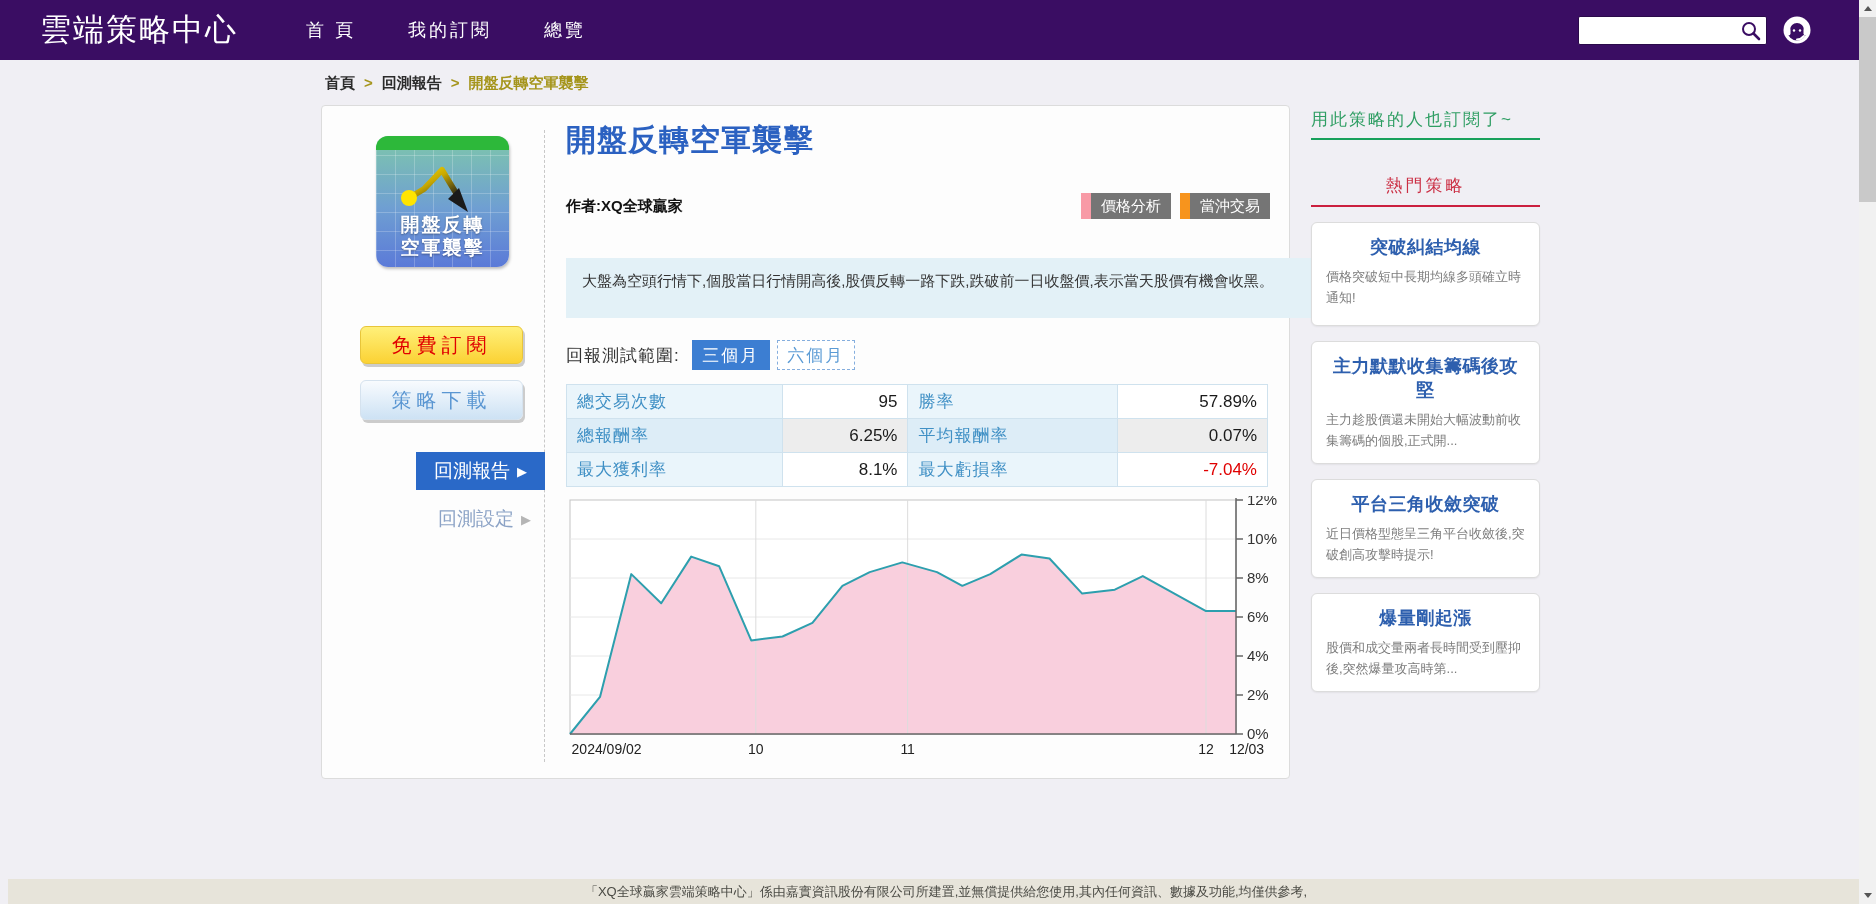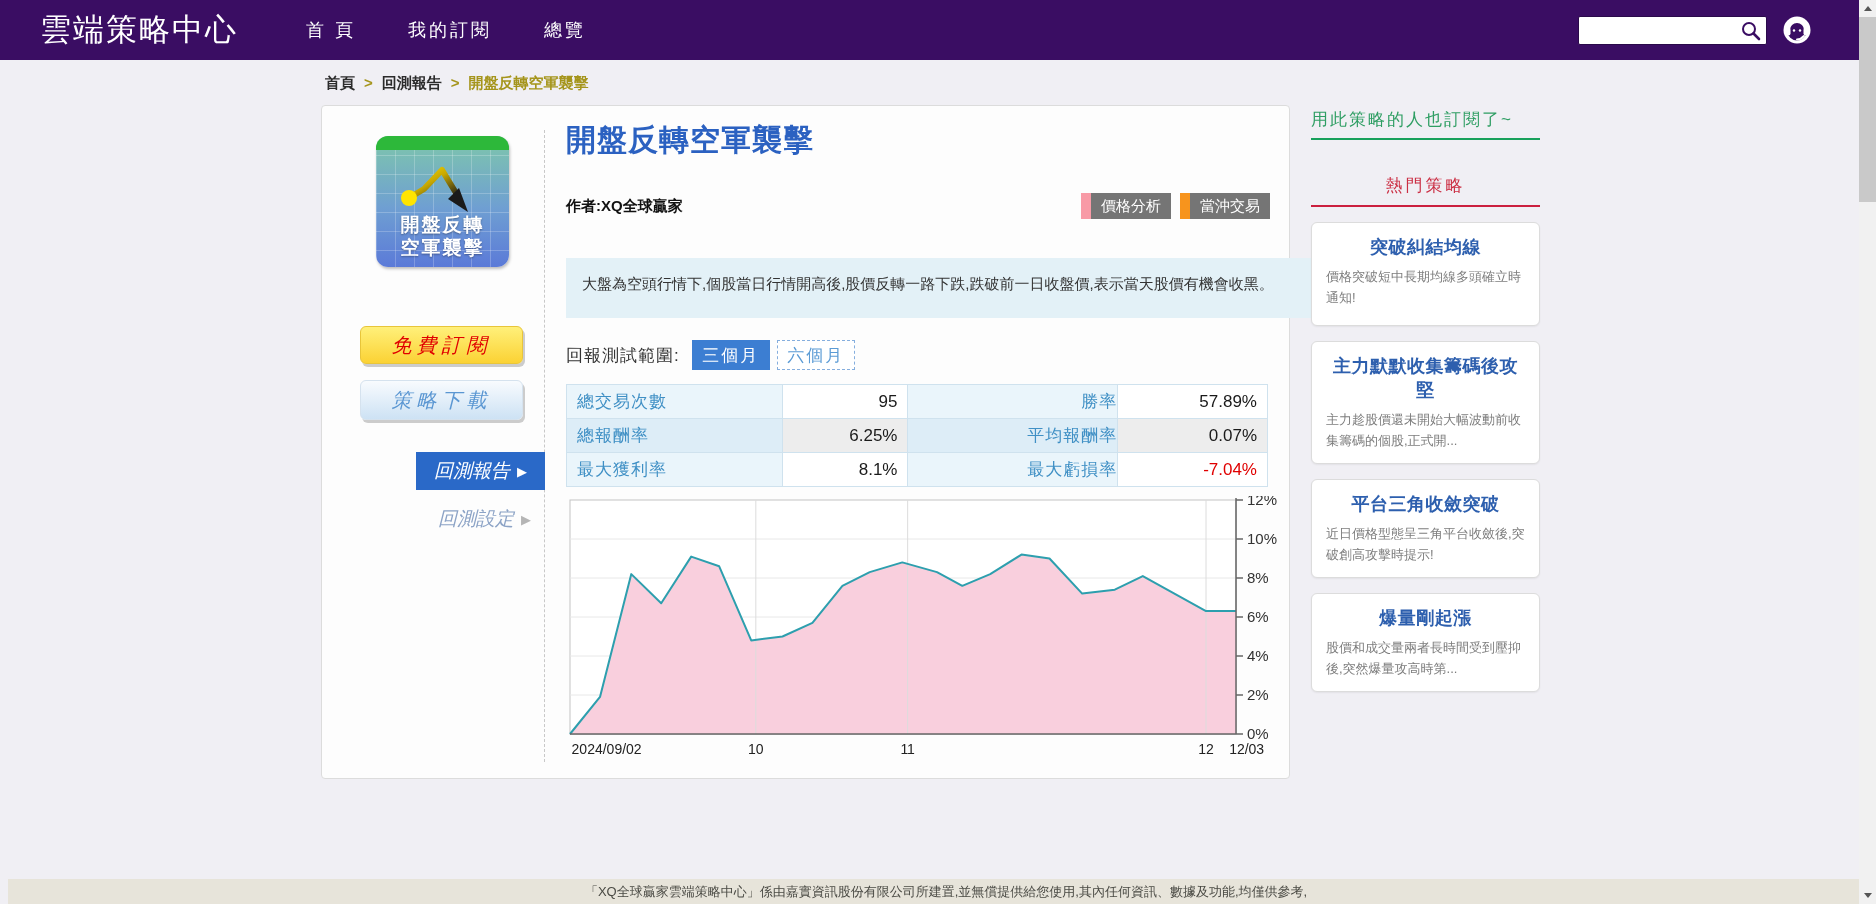--- a/index.html
+++ b/index.html
@@ -41,53 +41,53 @@
   .strategy-icon { position:absolute; left:54px; top:30px; width:133px; height:131px; border-radius:12px; overflow:hidden;
     background:linear-gradient(180deg,#7ec7ab 0%,#6f9fd2 55%,#5b7ad8 100%); box-shadow:1px 2px 3px rgba(0,0,0,.25); }
   .icon-grid { position:absolute; inset:0;
     background-image:linear-gradient(rgba(255,255,255,.22) 1px,transparent 1px),linear-gradient(90deg,rgba(255,255,255,.22) 1px,transparent 1px);
     background-size:19px 19px; }
   .icon-topbar { position:absolute; top:0; left:0; width:100%; height:14px; background:#2db83a; }
   .icon-chart-svg { position:absolute; inset:0; }
   .icon-text { position:absolute; bottom:8px; width:100%; text-align:center; color:#fff; font-weight:bold; font-size:19px; line-height:23px; letter-spacing:2px; text-shadow:0 1px 2px rgba(0,0,0,.35); }
 
   
-  .btn { position:absolute; display:flex; align-items:center; justify-content:center; cursor:pointer; white-space:nowrap;font-style:italic; }
+  .btn { position:absolute; display:flex; align-items:center; justify-content:center; cursor:pointer; white-space:nowrap; }
   .btn-subscribe { left:38px; top:220px; width:163px; height:38px; border-radius:6px; background:linear-gradient(#fff07a,#fbd234); border:1px solid #e8c53a; color:#e00000; font-size:20px; letter-spacing:5px; box-shadow:2px 3px 0 #cccccc; }
   .btn-download { left:38px; top:274px; width:163px; height:40px; border-radius:6px; background:linear-gradient(#f8fbfe,#cde2f4); border:1px solid #d5e2ee; color:#5a96d2; font-size:20px; letter-spacing:5px; box-shadow:2px 3px 0 #cccccc; }
   .btn-report { left:94px; top:346px; width:129px; height:38px; background:#2a69c8; color:#fff; font-size:19px; gap:7px; }
   .btn-report .play-icon { font-size:13px; }
   .link-settings { left:90px; top:398px; width:133px; height:30px; justify-content:flex-end; padding-right:14px; color:#8ca3c6; font-size:19px; gap:7px; }
   .link-settings .play-icon { color:#b5b5b5; font-size:13px; }
 
   
   .strategy-title { position:absolute; left:244px; top:14px; font-size:30px; font-weight:bold; color:#2b61c1; letter-spacing:1px; }
   .author-row { position:absolute; left:244px; top:86px; width:704px; height:28px; display:flex; align-items:center; }
   .author-text { font-size:15px; font-weight:bold; color:#111; }
   .tags { margin-left:auto; display:flex; gap:9px;text-align:center; }
   .tag { display:flex; height:26px; cursor:pointer; }
   .tag-accent { width:10px; height:26px; }
   .tag-label { background:#757575; color:#fff; font-size:15px; line-height:26px; padding:0 10px; }
 
-  .desc-box { position:absolute; left:244px; top:152px; width:820px; min-height:60px; background:#e3f1f7; padding:9px 16px; font-size:15px; line-height:33px; color:#333; }
+  .desc-box { position:absolute; left:244px; top:152px; width:820px; min-height:60px; background:#e3f1f7; padding:9px 16px; font-size:15px; line-height:27px; color:#333; }
 
   .range-row { position:absolute; left:244px; top:234px; display:flex; align-items:center; }
   .range-label { font-size:17px; color:#333; letter-spacing:1px; margin-right:12px; }
   .tab { width:78px; height:30px; display:flex; align-items:center; justify-content:center; font-size:17px; letter-spacing:2px; cursor:pointer; }
   .tab.active { background:#3c7ed2; color:#fff; border:1px solid #3c7ed2; }
   .tab.inactive { background:#fff; color:#5b9bd5; border:1px dashed #85aede; margin-left:7px; }
 
   .stats-table { position:absolute; left:244px; top:278px; width:702px; border-collapse:collapse; font-size:17px; }
   .stats-table td { border:1px solid #cfe2ee; height:34px; }
   .stats-table td.lbl { color:#4090c5; padding-left:10px; background:#eaf5fb; letter-spacing:1px; }
   .stats-table td.val { text-align:right; padding-right:10px; color:#1a1a1a; background:#fff; }
   .stats-table tr:nth-child(2) td.lbl { background:#ddedf7; }
   .stats-table tr:nth-child(2) td.val { background:#ededed; }
   .stats-table td.c1 { width:216px; } .stats-table td.c2 { width:126px; }
-  .stats-table td.c3 { width:210px;text-align:right; } .stats-table td.c4 { width:150px; }
+  .stats-table td.c3 { width:210px; } .stats-table td.c4 { width:150px; }
   .stats-table td.neg { color:#e00000; }
 
   .chart-wrap { position:absolute; left:247px; top:390px; width:715px; height:272px; }
 
   
   .sidebar { position:absolute; left:1311px; top:108px; width:229px; }
   .subscribed-heading { font-size:17px; color:#2f9e63; letter-spacing:2px; padding-bottom:7px; border-bottom:2px solid #18a05b; }
   .hot-heading { margin-top:34px; text-align:center; font-size:17px; color:#cb2f44; letter-spacing:3px; padding-bottom:8px; border-bottom:2px solid #cb1f3e; }
   .side-card { margin-top:15px; background:#fff; border:1px solid #dcdcdc; border-radius:6px; padding:12px 14px; box-shadow:0 1px 2px rgba(0,0,0,.06); cursor:pointer; }
   .side-card:nth-of-type(1) { margin-top:18px; min-height:110px; }

